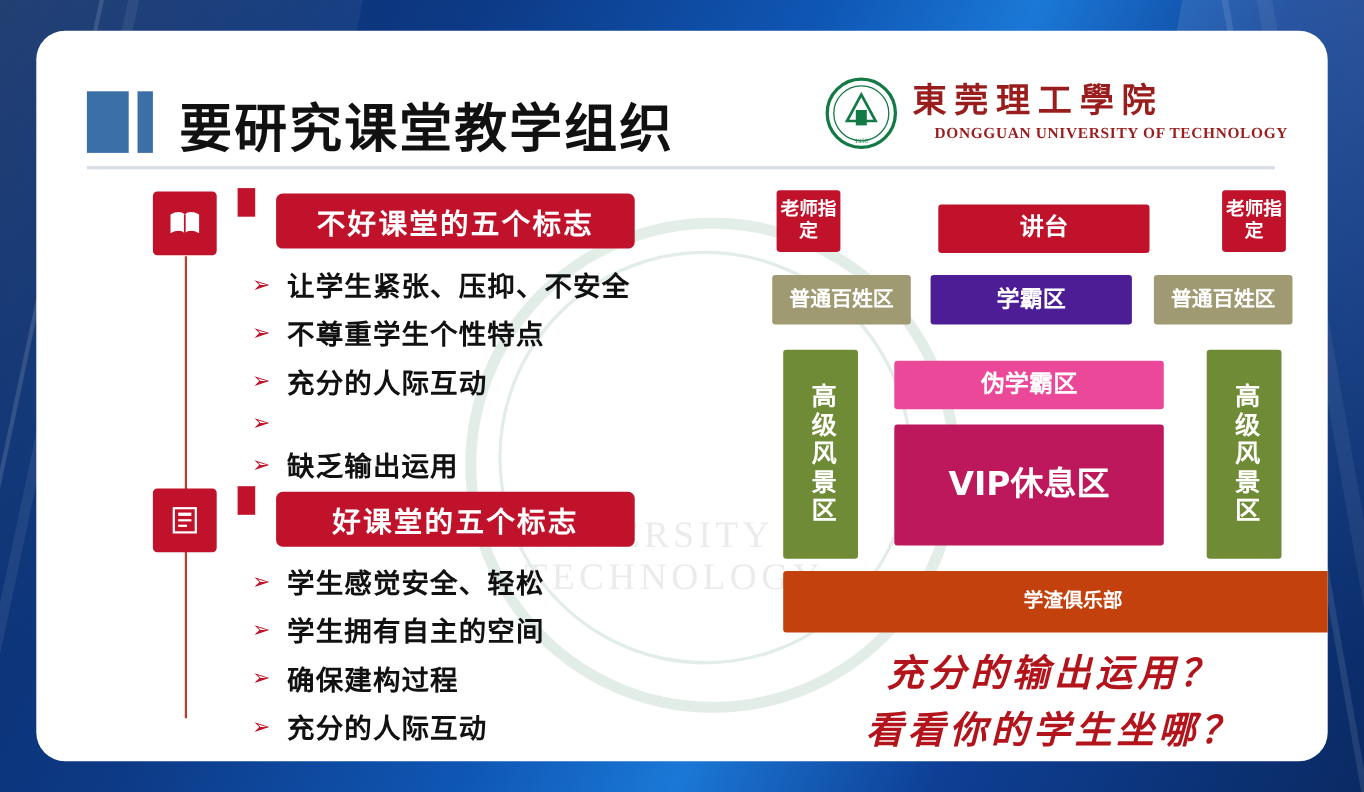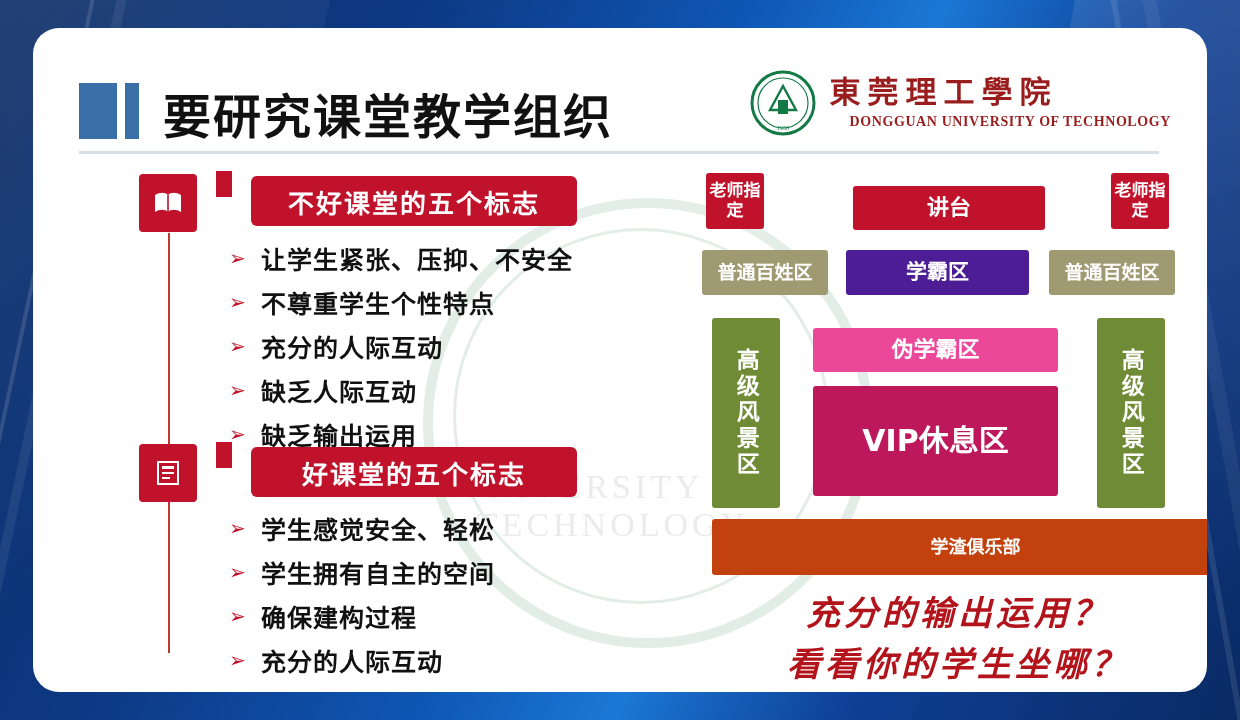--- a/index.html
+++ b/index.html
@@ -200,21 +200,20 @@
     <div class="bullet">
       <span class="arw">➢</span>
       <span>不尊重学生个性特点</span>
     </div>
     <div class="bullet">
       <span class="arw">➢</span>
       <span>充分的人际互动</span>
     </div>
     <div class="bullet">
       <span class="arw">➢</span>
-      <span>缺乏人际互动</span>
     </div>
     <div class="bullet">
       <span class="arw">➢</span>
       <span>缺乏输出运用</span>
     </div>
   </div>
 
   <div class="icon-box two">
     <svg width="26" height="28" viewBox="0 0 26 28">
       <rect x="3" y="3" width="20" height="22" fill="none" stroke="#fff" stroke-width="2"></rect>

